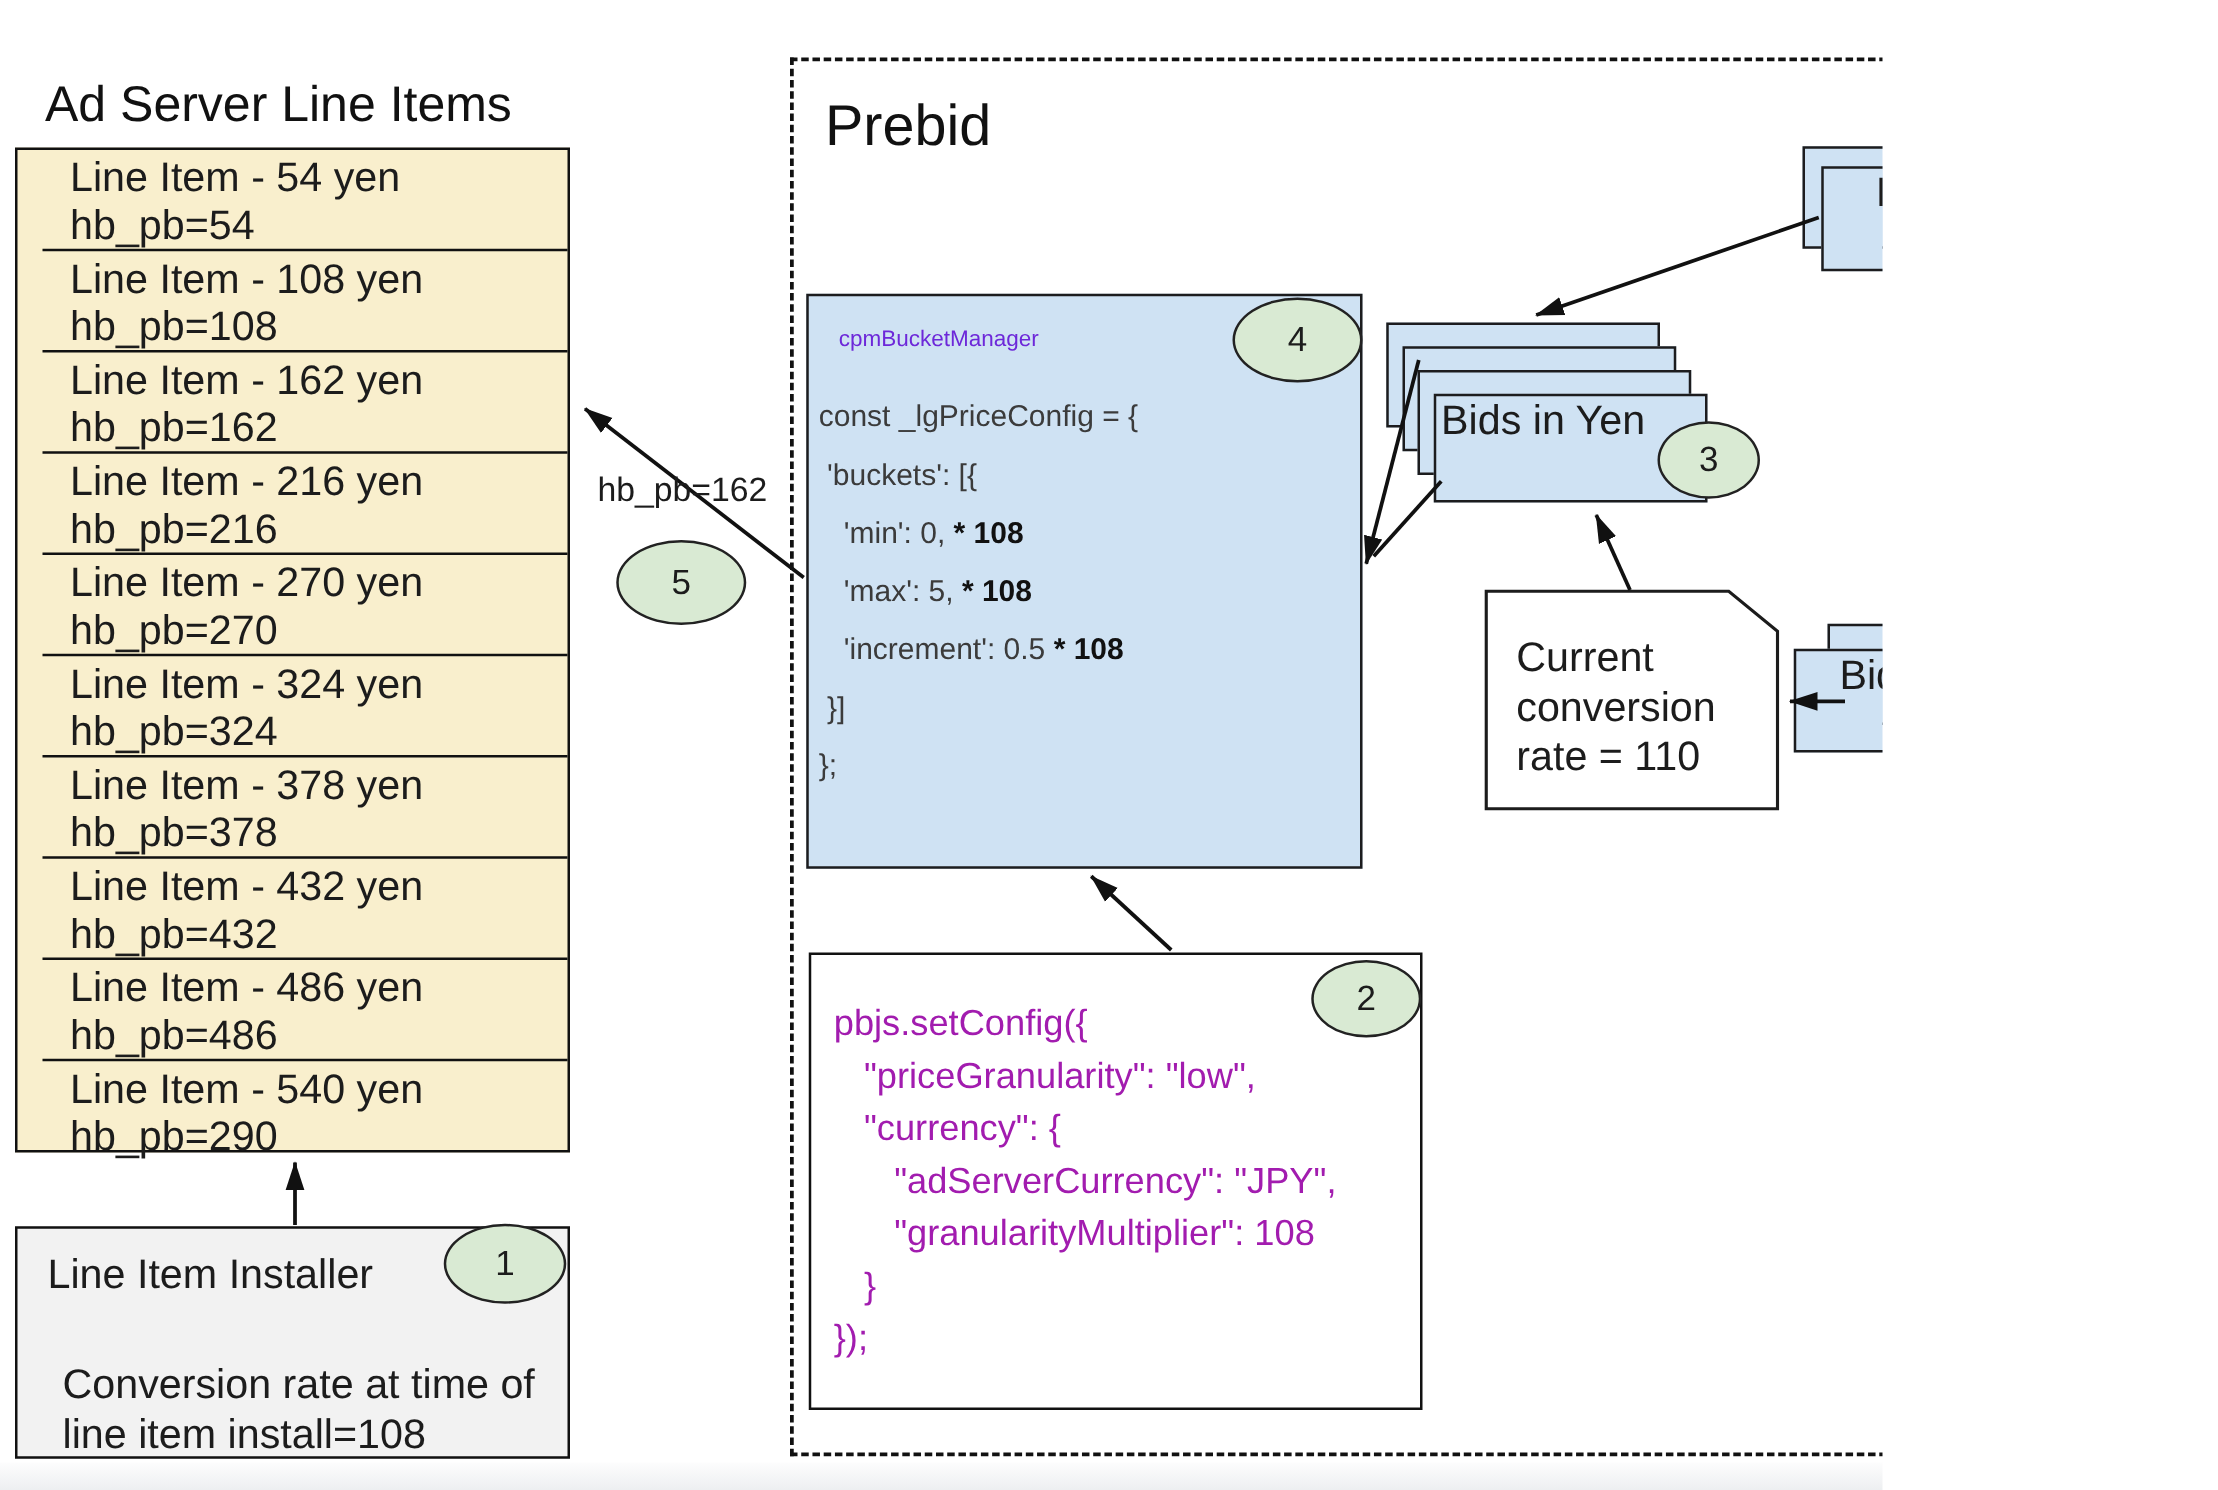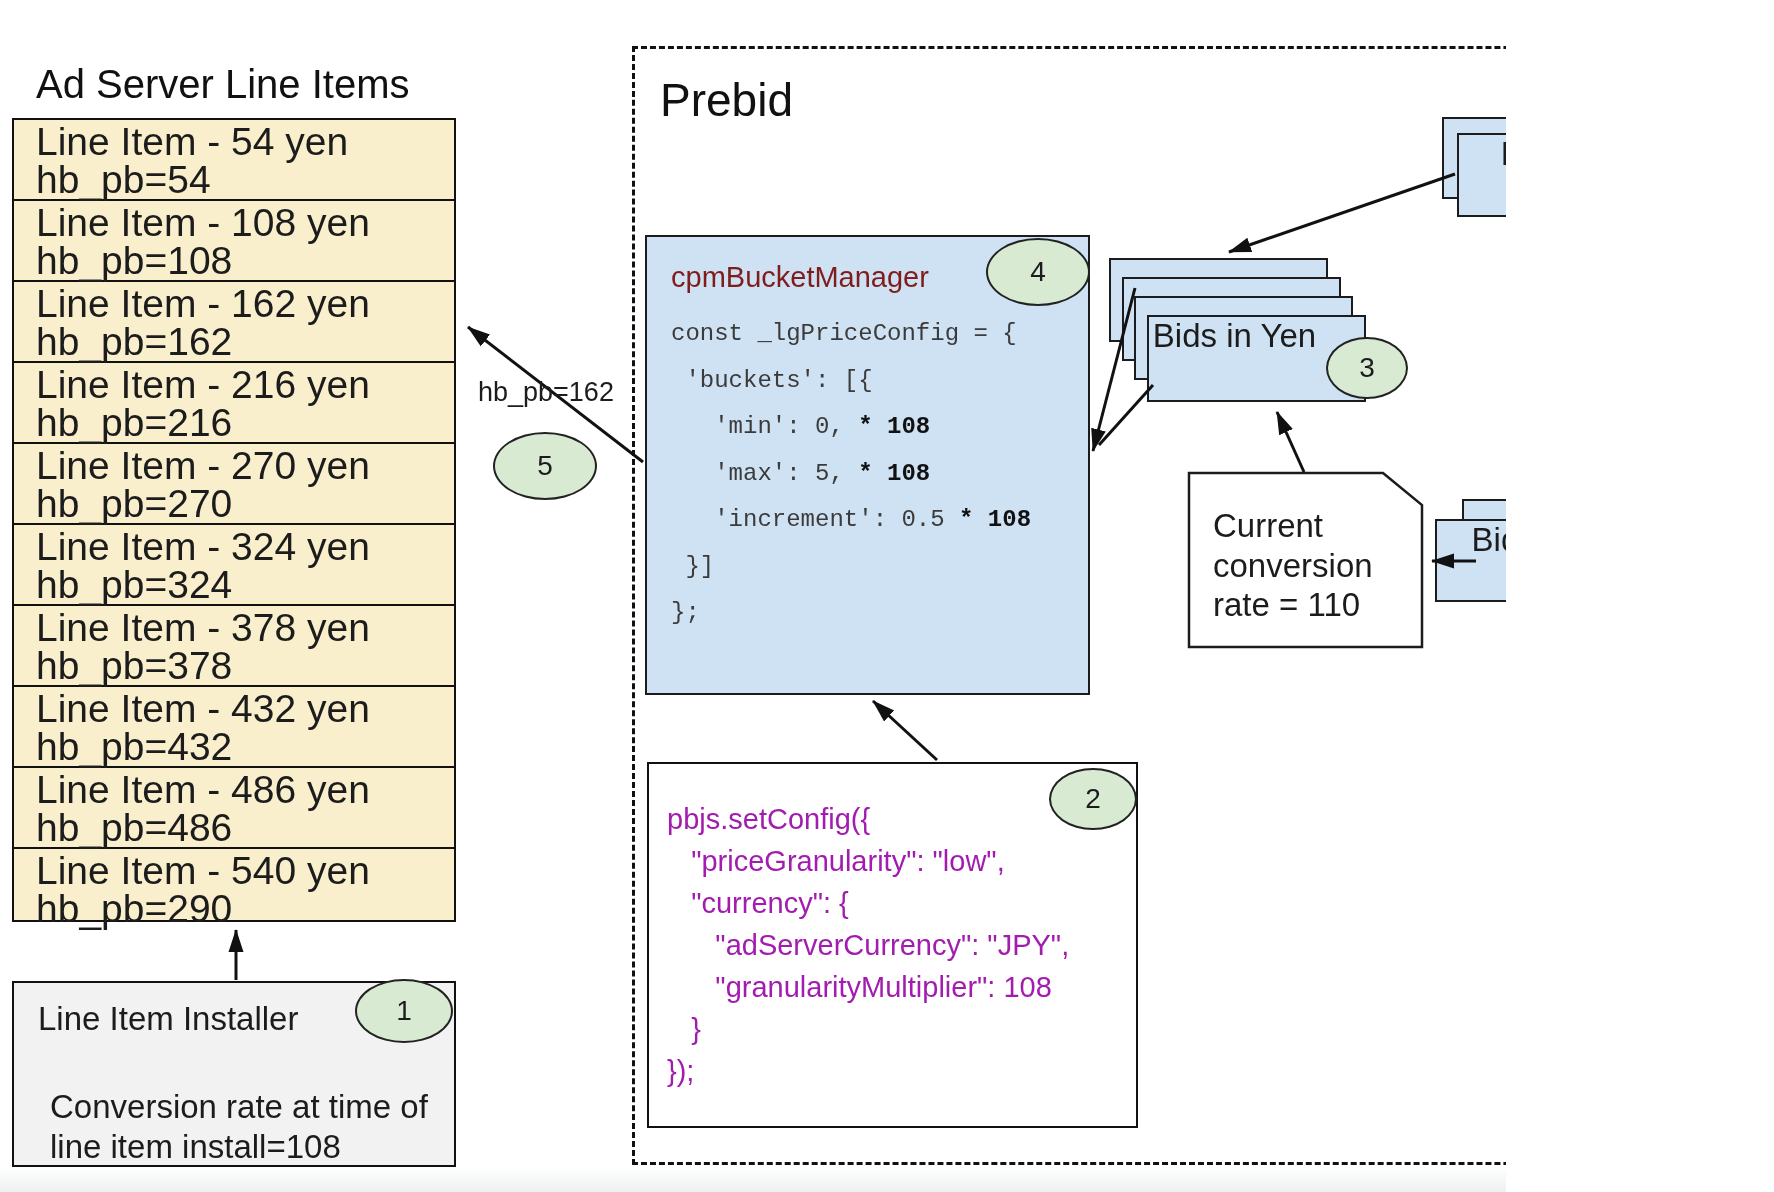--- a/index.html
+++ b/index.html
@@ -9,44 +9,44 @@
   }
   .abs{position:absolute;}
 
   
   .panel-title{left:36px;top:62px;font-size:40px;color:#111;}
   .li-table{
     left:12px;top:118px;width:444px;height:804px;background:#f9efcd;
     border:2.5px solid #111;box-sizing:border-box;display:flex;flex-direction:column;
   }
   .li-row{flex:1;border-bottom:2.5px solid #111;box-sizing:border-box;
-    padding:3px 11px 0 22px;font-size:39px;line-height:38px;}
+    padding:3px 11px 0 22px;font-size:33px;line-height:38px;margin-left:20px;}
   .li-row:last-child{border-bottom:none;}
 
   .installer{
     left:12px;top:981px;width:444px;height:186px;background:#f2f2f2;
     border:2.5px solid #111;box-sizing:border-box;
   }
   .inst-title{position:absolute;left:24px;top:17px;font-size:33px;}
   .inst-note{position:absolute;left:24px;top:104px;font-size:33px;line-height:40px;margin-left:12px;}
 
   
   .prebid-box{
     left:632px;top:46px;width:1111px;height:1119px;border:3px dashed #111;box-sizing:border-box;
   }
   .prebid-title{position:absolute;left:25px;top:24px;font-size:46px;color:#111;}
 
   
   .bucket-box{
     left:645px;top:235px;width:445px;height:460px;background:#cfe2f3;
     border:2.5px solid #1c1c1e;box-sizing:border-box;
   }
-  .bucket-title{position:absolute;left:24px;top:24px;font-size:29px;color:#7f1d1d;text-align:right;}
-  .bucket-code{position:absolute;left:24px;top:74px;margin:0;
-    font-family:Liberation Mono, monospace;font-size:24px;line-height:46.5px;color:#3b3b3b;
+  .bucket-title{position:absolute;left:24px;top:24px;font-size:18px;color:#6d28d9;text-align:right;}
+  .bucket-code{position:absolute;left:8px;top:74px;margin:0;
+    font-family:Liberation Sans, sans-serif;font-size:24px;line-height:46.5px;color:#3b3b3b;
     white-space:pre;}
   .bucket-code b{color:#111;}
 
   
   .config-box{
     left:647px;top:762px;width:491px;height:366px;background:#fff;
     border:2.5px solid #111;box-sizing:border-box;
   }
   .config-code{position:absolute;left:18px;top:34px;margin:0;
     font-family:"Liberation Sans", sans-serif;font-size:29px;line-height:42px;color:#a21caf;

